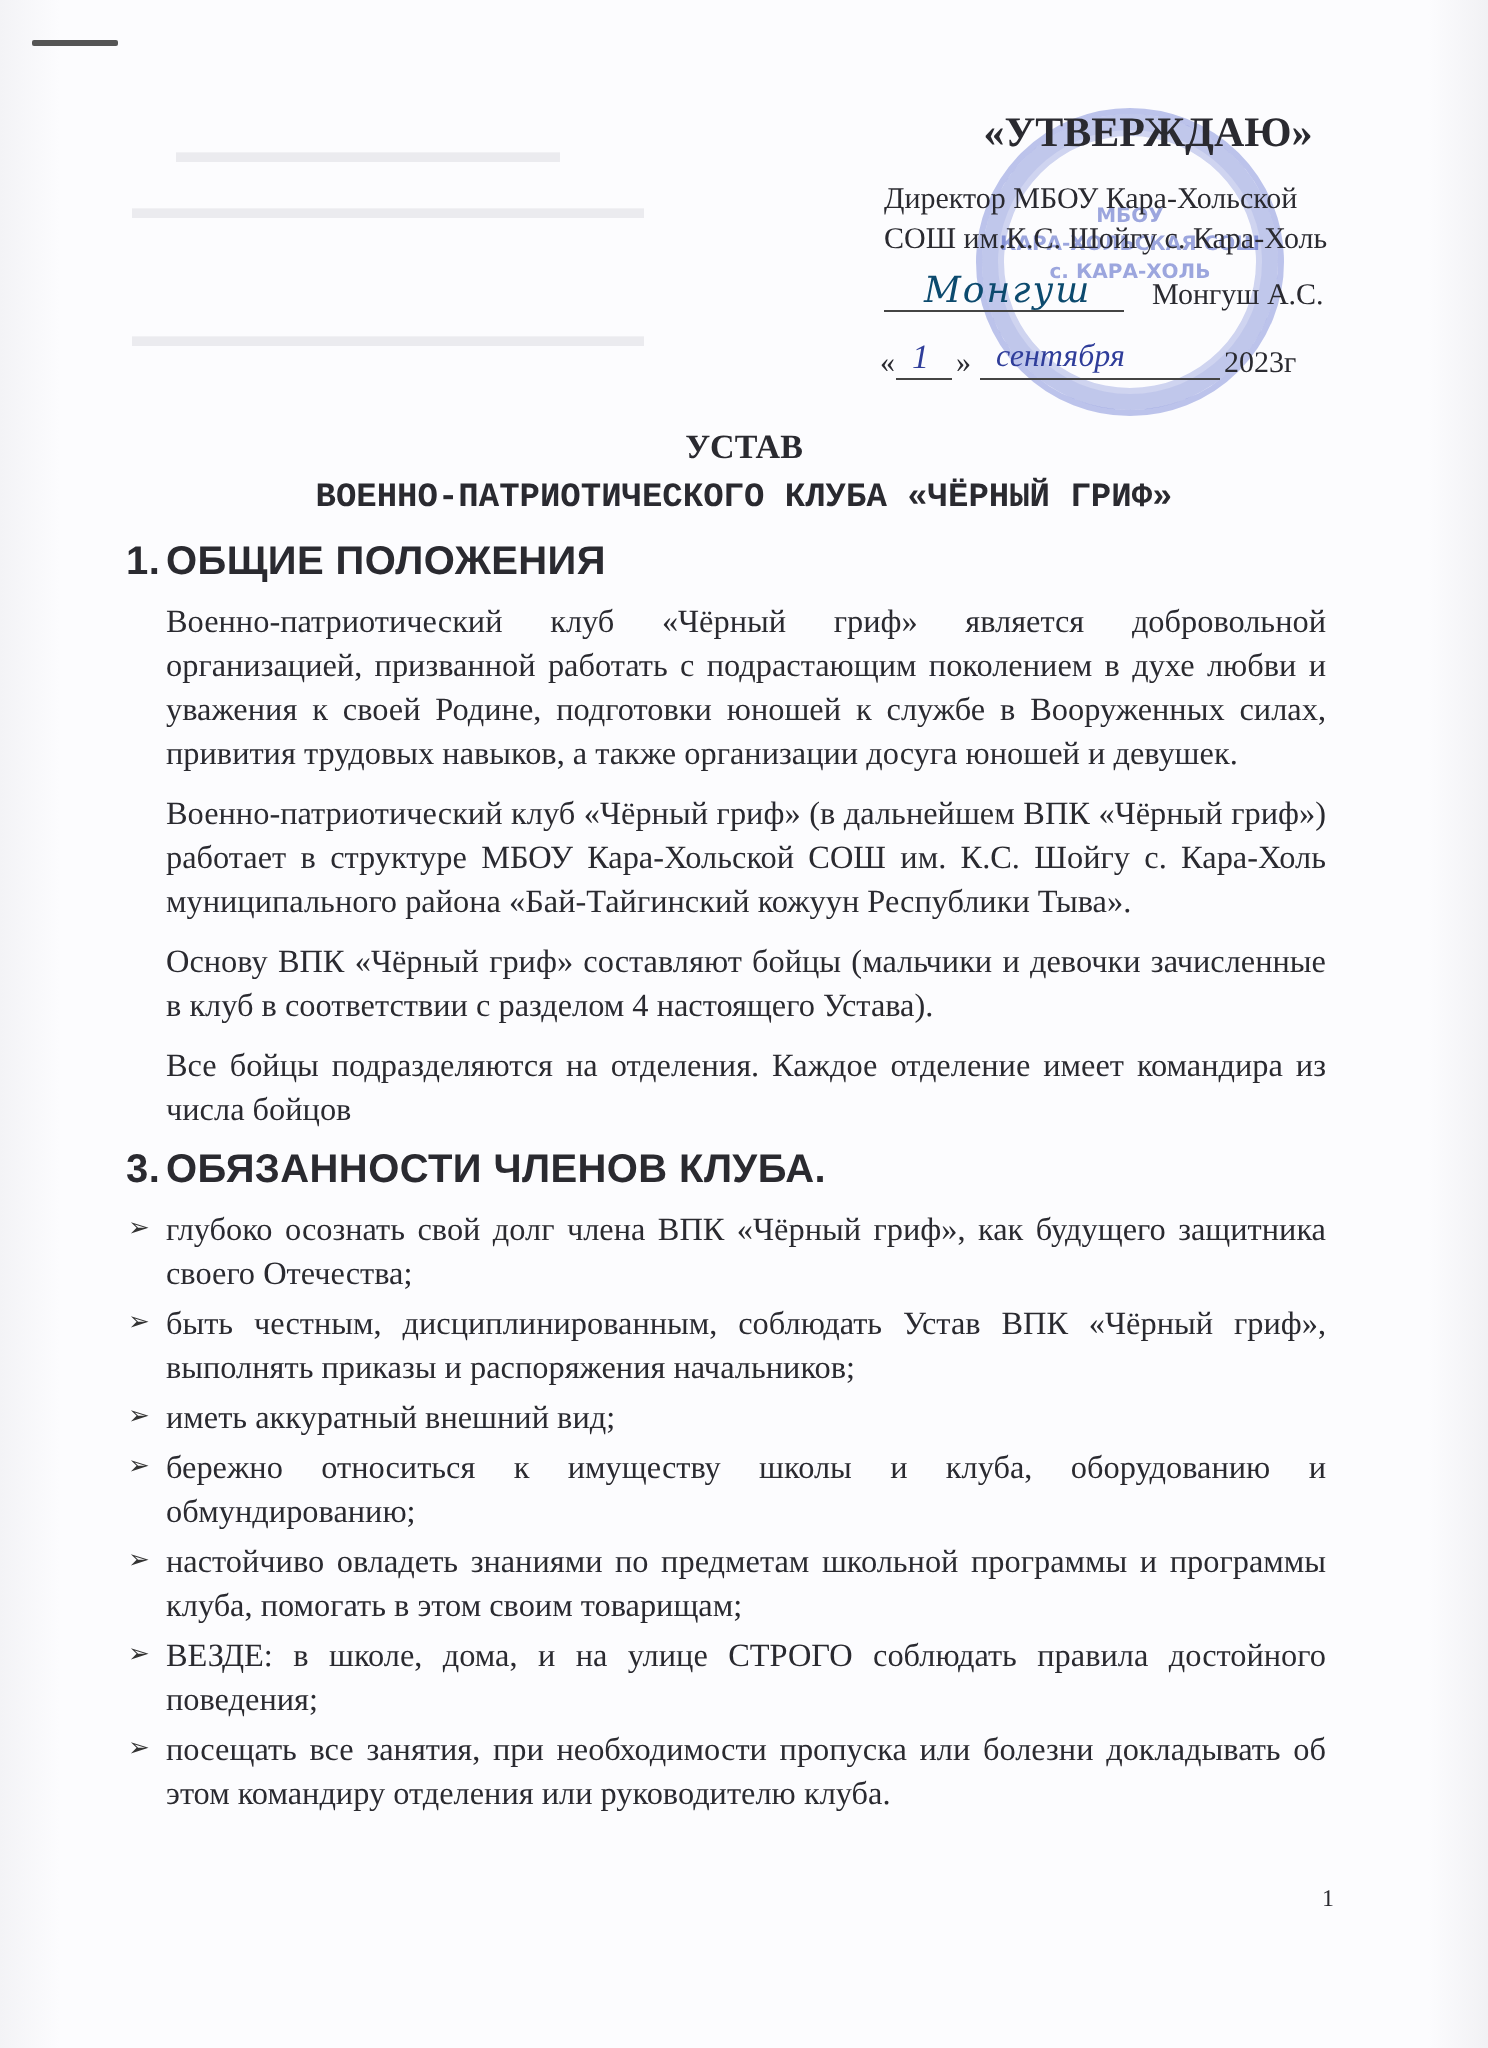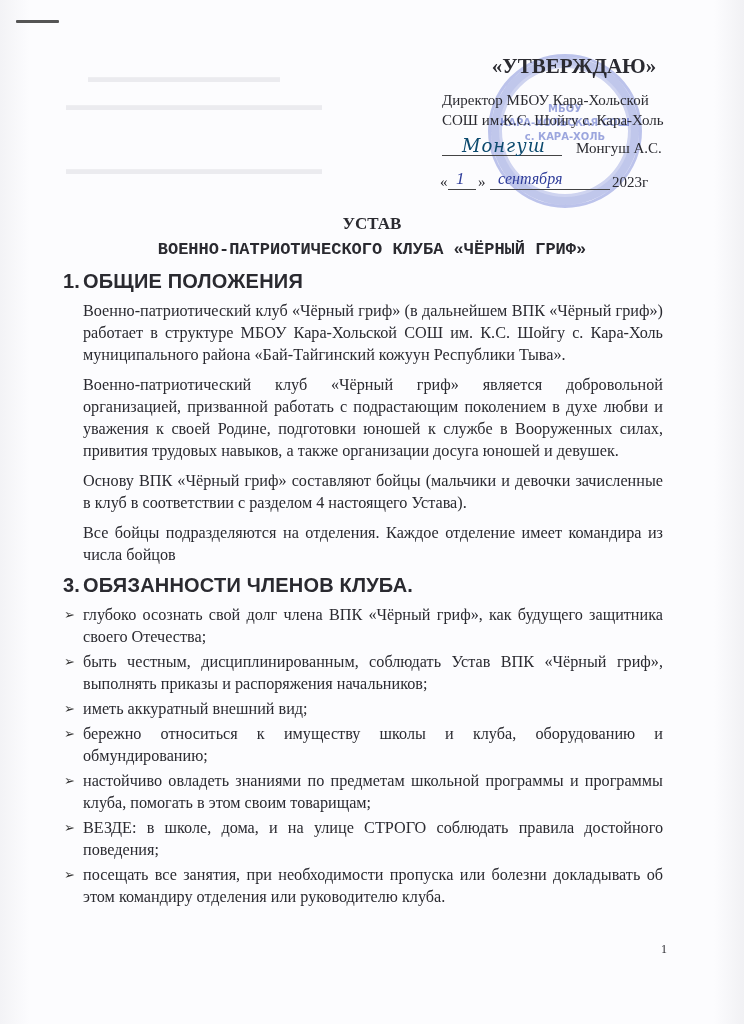--- a/index.html
+++ b/index.html
@@ -137,22 +137,22 @@
 
 <div class="doc-title" style="top:214px;">УСТАВ</div>
 <div class="doc-title" style="top:240px;font-family:Liberation Mono, monospace;">ВОЕННО-ПАТРИОТИЧЕСКОГО КЛУБА «ЧЁРНЫЙ ГРИФ»</div>
 
 <div class="content" style="top:270px;">
 
   <div>
     <div class="section-head">
       <span class="num">1.</span><span>ОБЩИЕ ПОЛОЖЕНИЯ</span>
     </div>
+    <p class="para">Военно-патриотический клуб «Чёрный гриф» является добровольной организацией, призванной работать с подрастающим поколением в духе любви и уважения к своей Родине, подготовки юношей к службе в Вооруженных силах, привития трудовых навыков, а также организации досуга юношей и девушек.</p>
     <p class="para">Военно-патриотический клуб «Чёрный гриф» (в дальнейшем ВПК «Чёрный гриф») работает в структуре МБОУ Кара-Хольской СОШ им. К.С. Шойгу с. Кара-Холь муниципального района «Бай-Тайгинский кожуун Республики Тыва».</p>
-    <p class="para">Военно-патриотический клуб «Чёрный гриф» является добровольной организацией, призванной работать с подрастающим поколением в духе любви и уважения к своей Родине, подготовки юношей к службе в Вооруженных силах, привития трудовых навыков, а также организации досуга юношей и девушек.</p>
   </div>
 
   <div>
     <p class="para">Основу ВПК «Чёрный гриф» составляют бойцы (мальчики и девочки зачисленные в клуб в соответствии с разделом 4 настоящего Устава).</p>
     <p class="para">Все бойцы подразделяются на отделения. Каждое отделение имеет командира из числа бойцов</p>
   </div>
 
   <div>
     <div class="section-head">
       <span class="num">3.</span><span>ОБЯЗАННОСТИ ЧЛЕНОВ КЛУБА.</span>

